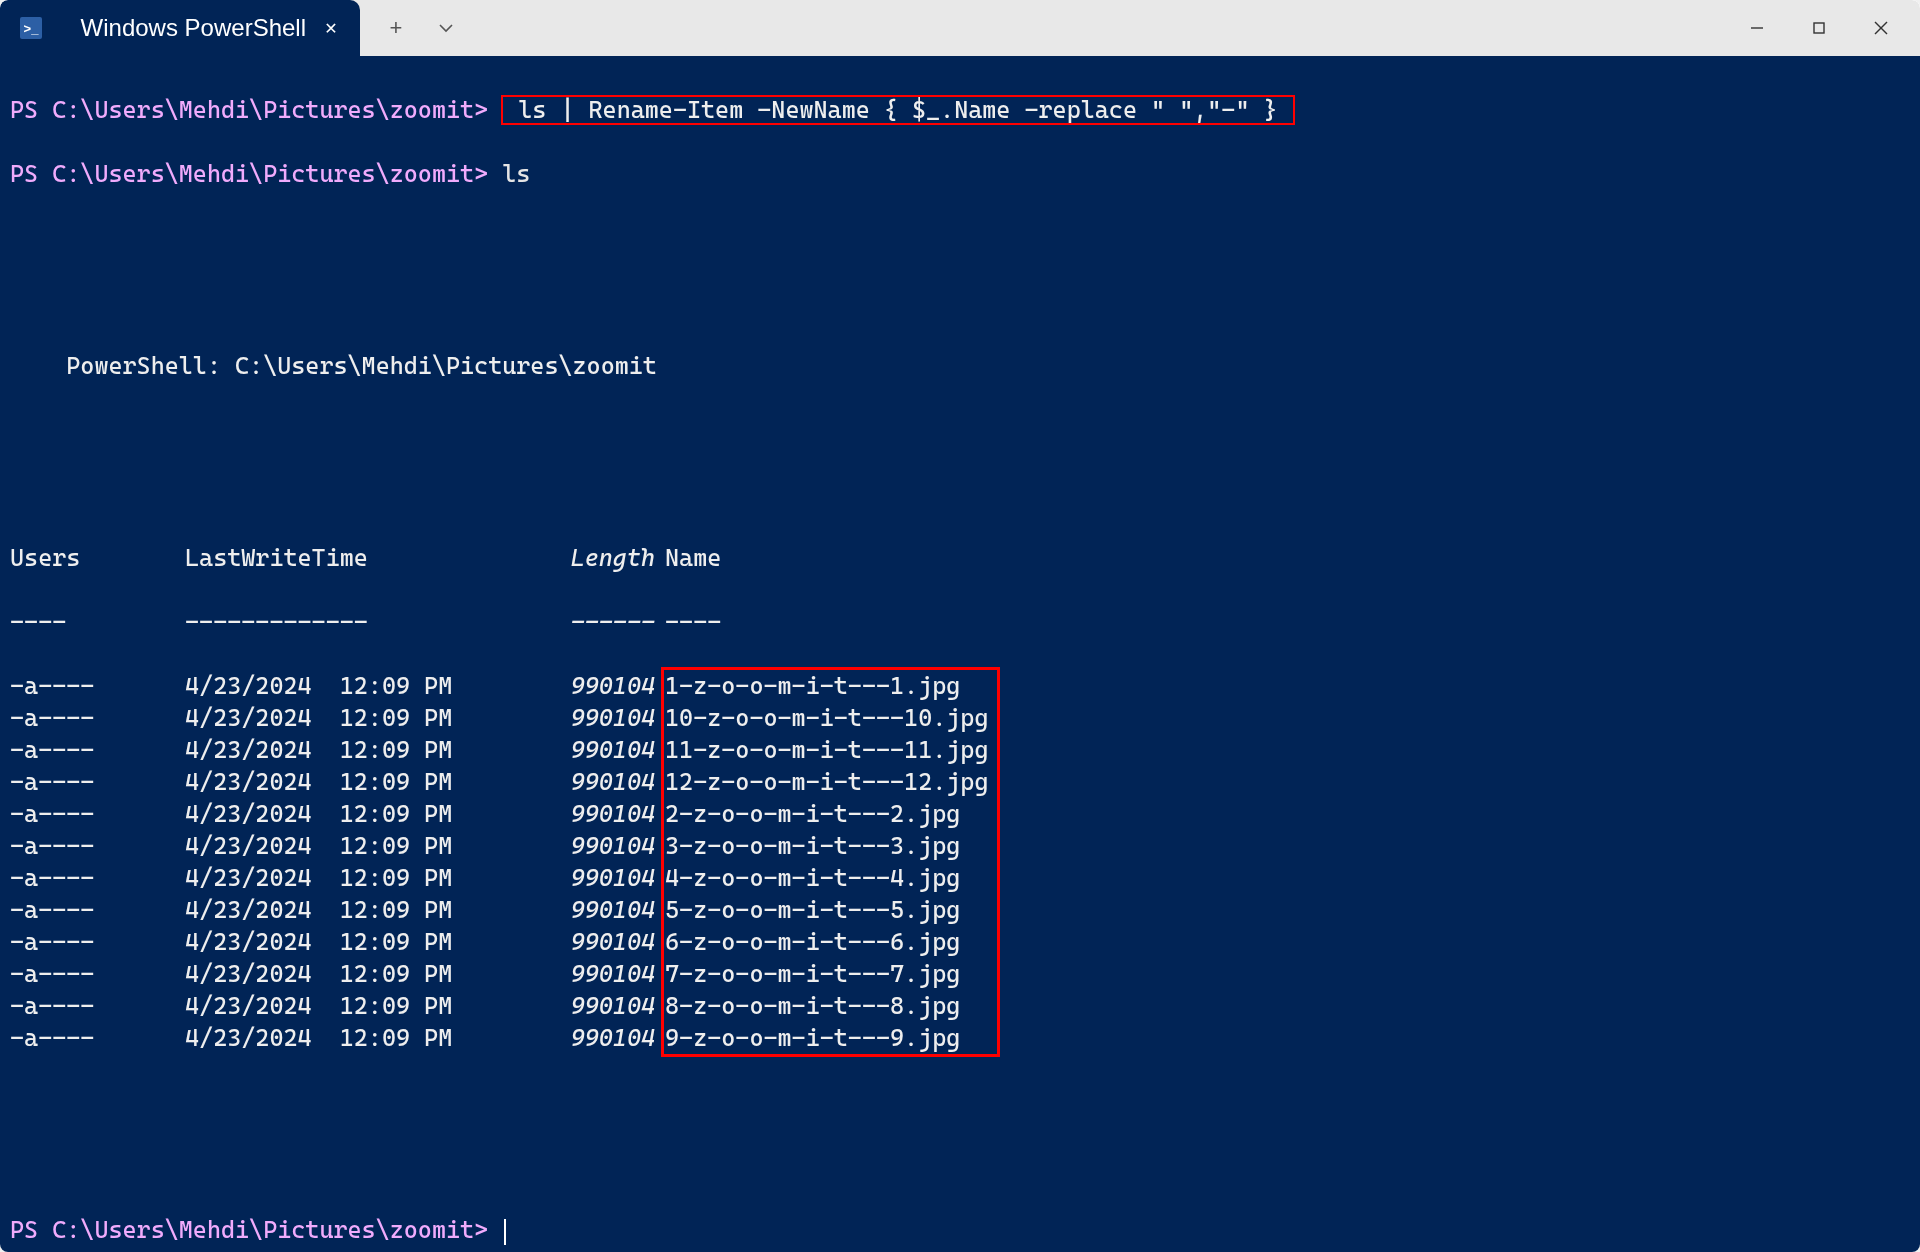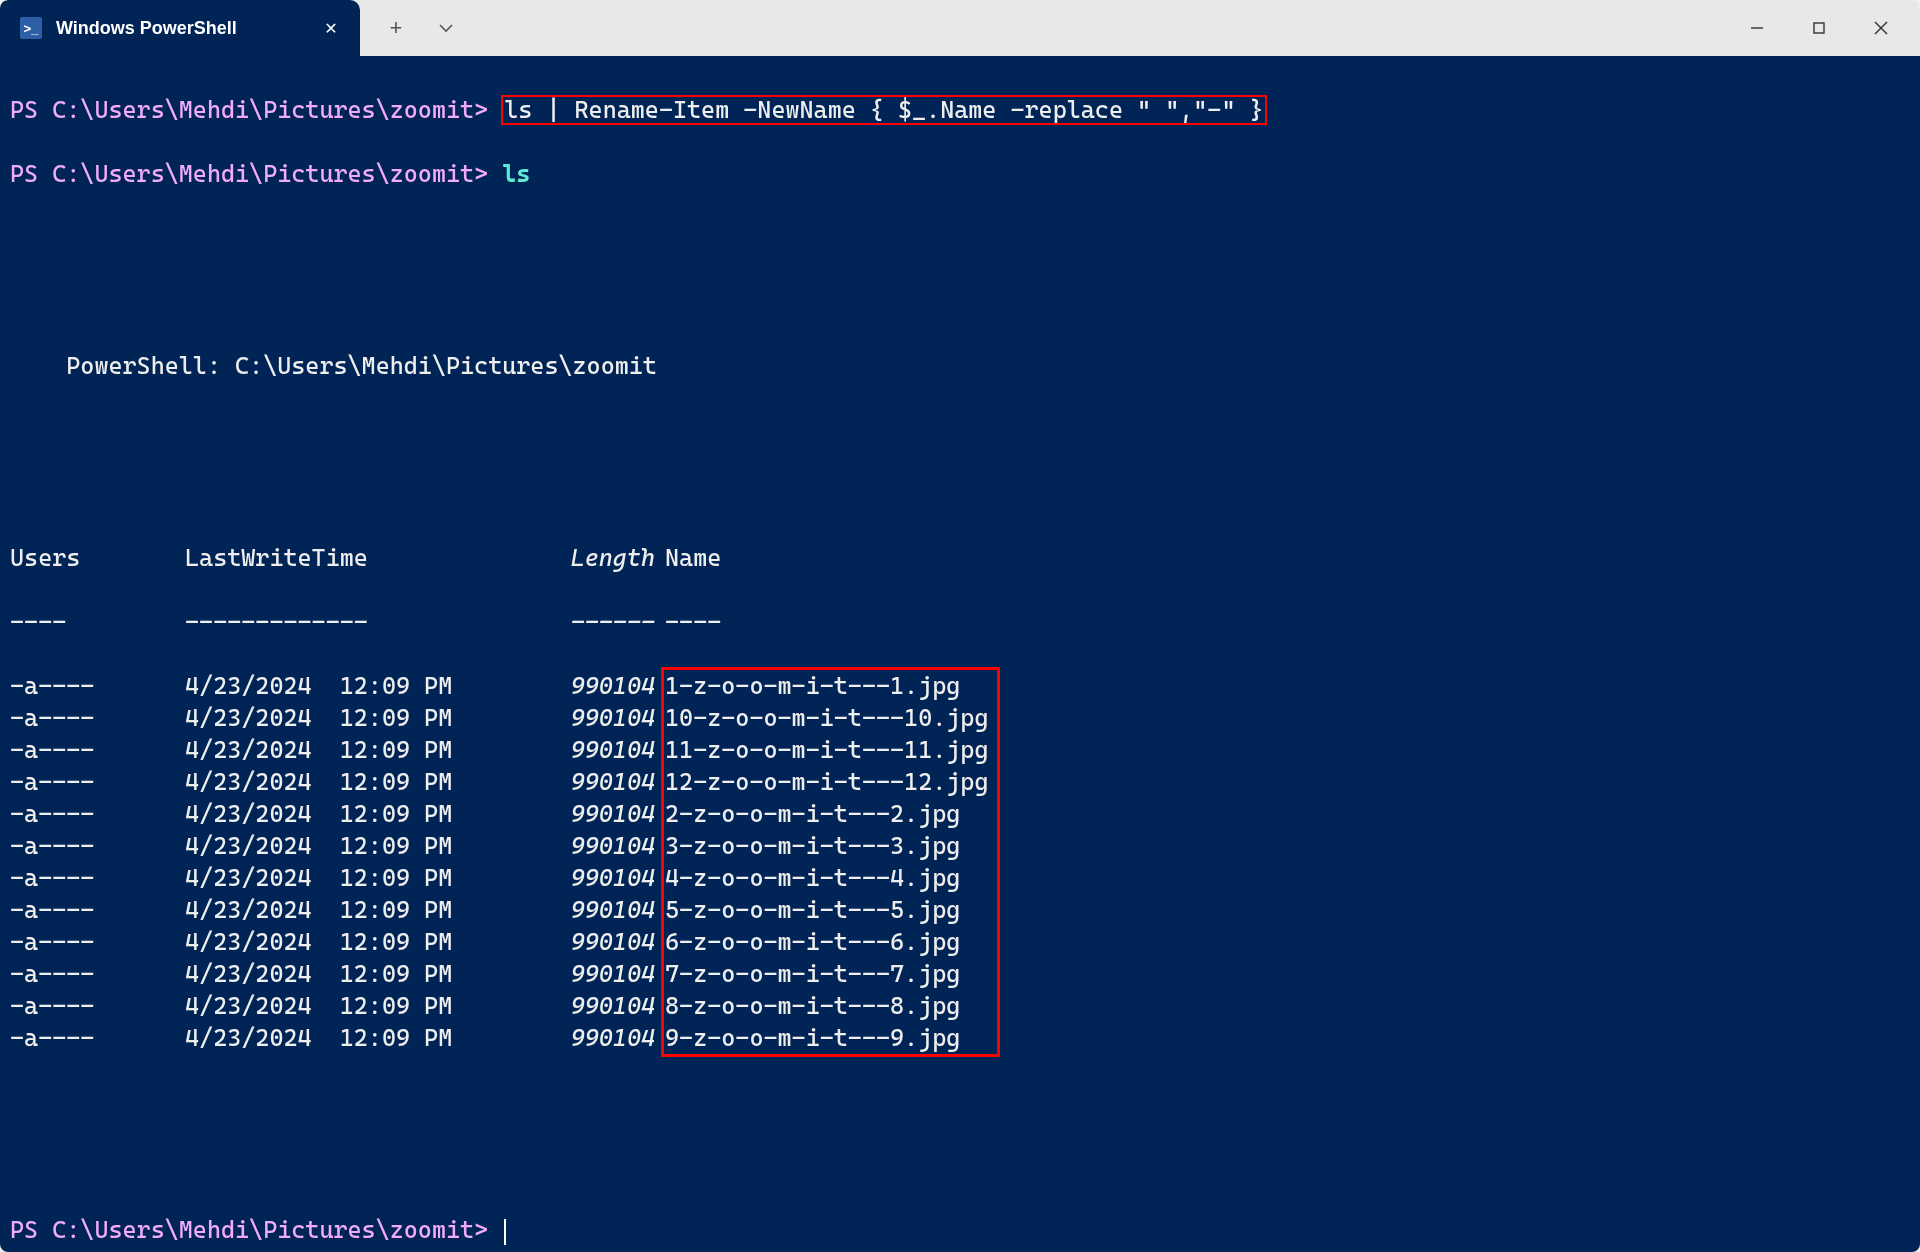--- a/index.html
+++ b/index.html
@@ -56,23 +56,24 @@
       display: inline-flex;
       align-items: center;
       justify-content: center;
       color: #fff;
       font-size: 13px;
       font-weight: bold;
       flex-shrink: 0;
     }
 
     .tab-title {
-      font-size: 18px;
-      font-weight: 700;
+      font-size: 24px;
+      font-weight: 400;
       flex: 1;
+      text-align: right;
     }
 
     .tab-close {
       font-size: 16px;
       width: 22px;
       height: 22px;
       display: inline-flex;
       align-items: center;
       justify-content: center;
       cursor: pointer;
@@ -123,26 +124,26 @@
       font-family: 'Cascadia Mono', Consolas, monospace;
       font-size: 24px;
       line-height: 32px;
       padding: 6px 10px;
       white-space: pre;
       overflow: hidden;
       position: relative;
     }
 
     .prompt { color: #f0abfc; }
-    .cmd { color: #5eead4; font-weight: bold; }
+    .cmd { color: #e5e5e5; }
 
     .highlight-cmd {
       outline: 2px solid #ff0000;
       outline-offset: -1px;
-      padding: 0 2px;
+      padding: 0 16px;
     }
 
     .highlight-names {
       position: absolute;
       border: 3px solid #ff0000;
       pointer-events: none;
     }
 
     .row {
       display: block;

